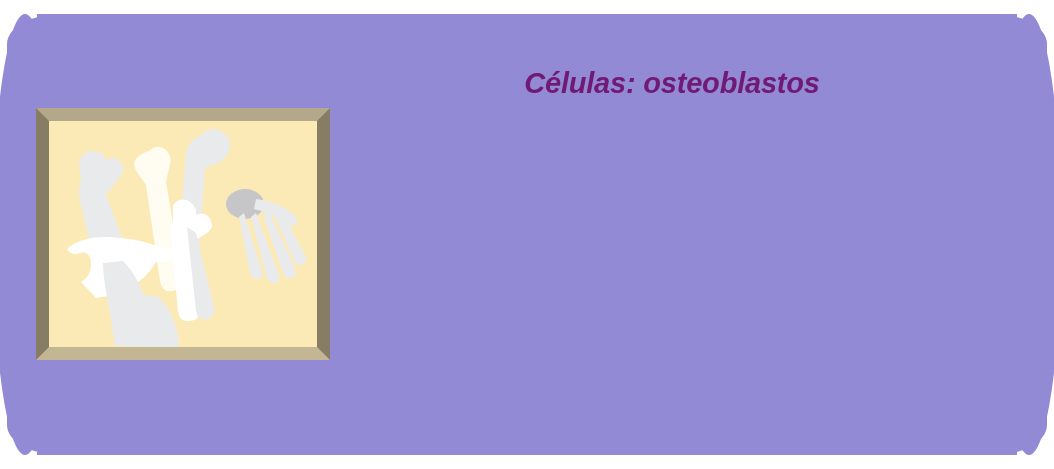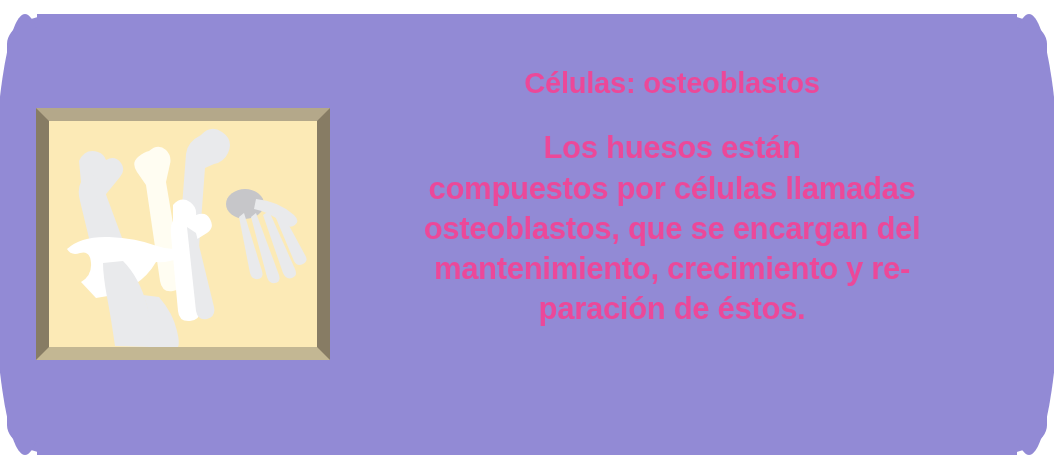--- a/index.html
+++ b/index.html
@@ -78,21 +78,22 @@
     height: 100%;
   }
 
   
   .text-col {
     position: absolute;
     left: 360px;
     top: 66px;
     width: 624px;
     text-align: center;
-    color: #ec4899;
+    color: #701a75;
+    font-style: italic;
   }
   .heading {
     font-size: 29px;
     font-weight: bold;
     line-height: 1.18;
     letter-spacing: -0.2px;
     margin: 0 0 28px 0;
   }
   .body-text {
     font-size: 31px;
@@ -157,20 +158,15 @@
           <path d="M202 96 l5 -4 l23 62 q2 7 -4 8 q-6 1 -8 -6 z" fill="#e9eaec"></path>
           <path d="M214 94 l6 -4 l26 58 q3 7 -3 9 q-6 2 -9 -5 z" fill="#e9eaec"></path>
           <path d="M224 90 l6 -4 l26 48 q4 6 -2 9 q-6 3 -9 -3 z" fill="#e9eaec"></path>
         </g>
       </svg>
     </div>
   </div>
 
   <div class="text-col">
     <h1 class="heading">Células: osteoblastos</h1>
-    <p class="body-text">Los huesos están
-compuestos por células llamadas
-osteoblastos, que se encargan del
-mantenimiento, crecimiento y re-
-paración de éstos.</p>
   </div>
 
 </div>
 
 </body></html>

